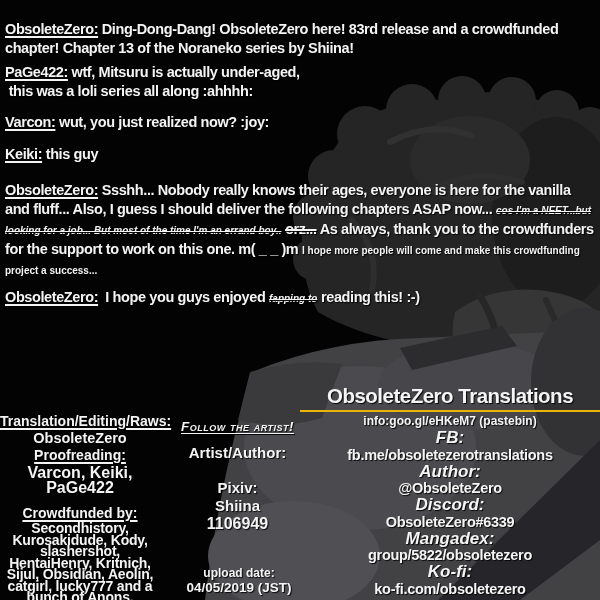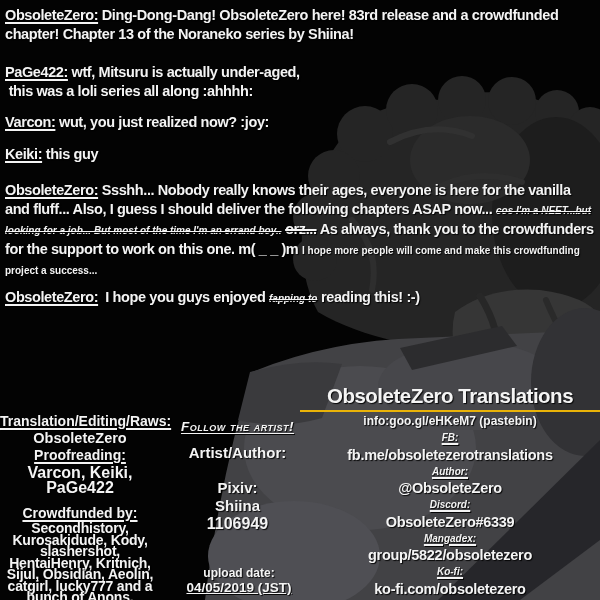--- a/index.html
+++ b/index.html
@@ -33,26 +33,26 @@
   .val-sm{font-size:16px;line-height:15px;margin:2px 0 0 0;}
   .val-xs{font-size:14px;line-height:11.5px;margin:2px 0 0 0;letter-spacing:-0.2px;}
   .gap14{margin-top:0;}
   .gap10{margin-top:10px;}
 
   .follow{font-size:13.5px;font-style:italic;font-variant:small-caps;letter-spacing:0.5px;
           text-decoration:underline;text-underline-offset:2px;margin:0;}
   #upload-block{position:absolute;left:160px;top:566px;width:158px;text-align:center;
                 text-shadow:1px 1px 1px rgba(0,0,0,.9);}
   .upload-lbl{font-size:12px;line-height:14px;margin:0;}
-  .upload-val{font-size:13.5px;line-height:15px;margin:0;text-decoration:underline;}
+  .upload-val{font-size:13.5px;line-height:15px;margin:0;}
 
   #rc-title{font-size:20.5px;line-height:24px;margin:0;border-bottom:2px solid #eab308;padding-bottom:2px;letter-spacing:-0.5px;}
   #rc-info{font-size:12px;line-height:15px;margin:2px 0 1px 0;}
-  .link-lbl{font-size:10px;font-style:italic;line-height:16.5px;margin:0;
-            text-decoration:underline;text-decoration-thickness:1.5px;text-underline-offset:2px;}
+  .link-lbl{font-size:17px;font-style:italic;line-height:16.5px;margin:0;
+            text-decoration-thickness:1.5px;text-underline-offset:2px;}
   .link-val{font-size:14.5px;line-height:17px;margin:0;letter-spacing:-0.3px;}
 </style>
 </head>
 <body>
 
 <div id="page">
 
   <svg id="bg-art" viewBox="0 0 600 600" aria-hidden="true">
     <g>
       <path d="M318,312 C293,266 297,196 330,156 C350,118 395,98 440,100 C470,88 520,90 550,105 C575,112 595,128 600,140 L600,334 L520,347 C458,354 378,347 318,312 Z" fill="#252525"></path>
@@ -84,21 +84,21 @@
       <ellipse cx="294" cy="556" rx="86" ry="55" fill="#4f4f54"></ellipse>
       <ellipse cx="470" cy="386" rx="92" ry="44" fill="#47474b"></ellipse>
       <ellipse cx="585" cy="382" rx="54" ry="74" fill="#323235"></ellipse>
       <path d="M400,348 L502,326 L517,346 L412,370 Z" fill="#2c2c2e"></path>
       <path d="M600,440 L600,540 L520,600 L438,600 Z" fill="#26262a"></path>
       <path d="M250,372 Q300,358 342,364 L322,418 Q280,430 238,420 Z" fill="#3a3a3d"></path>
     </g>
   </svg>
 
   <div>
-    <p class="msg" style="top:6px"><span class="user">ObsoleteZero:</span> <span>Ding-Dong-Dang! ObsoleteZero here! 83rd release and a crowdfunded chapter! Chapter 13 of the Noraneko series by Shiina!</span></p>
+    <p class="msg" style="top:20px"><span class="user">ObsoleteZero:</span> <span>Ding-Dong-Dang! ObsoleteZero here! 83rd release and a crowdfunded chapter! Chapter 13 of the Noraneko series by Shiina!</span></p>
 
     <p class="msg prewrap" style="top:63px"><span class="user">PaGe422:</span> <span>wtf, Mitsuru is actually under-aged,
  this was a loli series all along :ahhhh:</span></p>
 
     <p class="msg" style="top:113px"><span class="user">Varcon:</span> <span>wut, you just realized now? :joy:</span></p>
 
     <p class="msg" style="top:145px"><span class="user">Keiki:</span> <span>this guy</span></p>
 
     <p class="msg" style="top:181px"><span class="user">ObsoleteZero:</span> <span>Ssshh... Nobody really knows their ages, everyone is here for the vanilla and fluff... Also, I guess I should deliver the following chapters ASAP now...</span> <span class="mini strike">cos I'm a NEET...but looking for a job... But most of the time I'm an errand boy..</span> <span class="strike">orz...</span> <span>As always, thank you to the crowdfunders for the support to work on this one. m( _ _ )m</span> <span class="mini" style="font-style:normal">I hope more people will come and make this crowdfunding project a success...</span></p>
 

